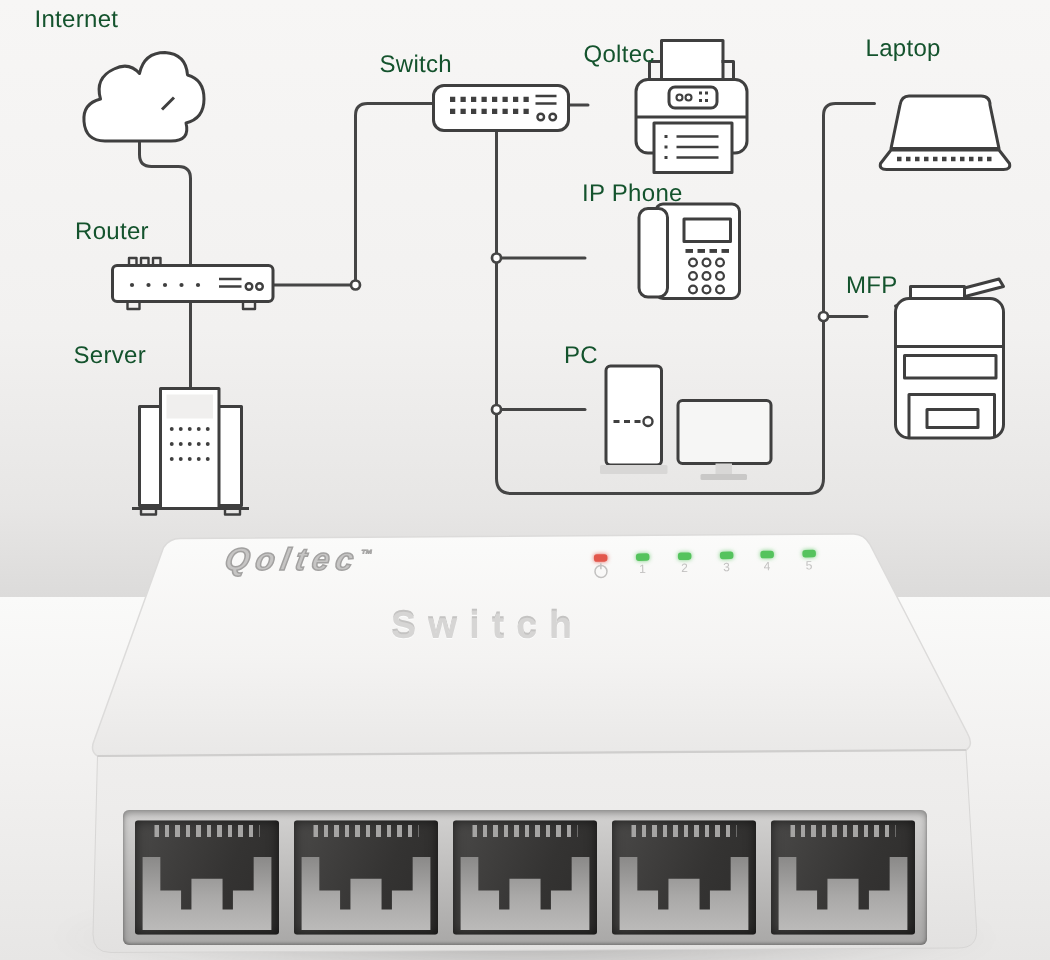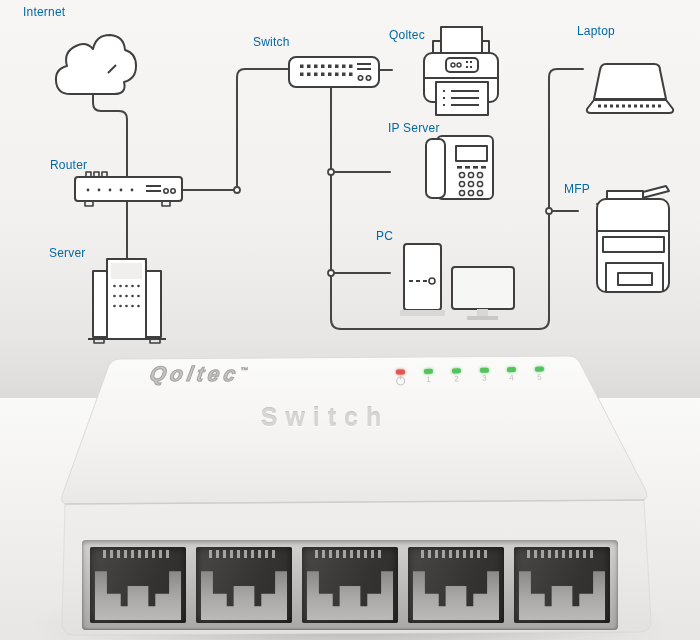--- a/index.html
+++ b/index.html
@@ -3,21 +3,21 @@
 <meta charset="utf-8">
 <style>
   html,body{margin:0;padding:0;background:#fff;}
   .stage{position:relative;width:700px;height:640px;overflow:hidden;
          font-family:"Liberation Sans",sans-serif;}
   .wall{position:absolute;left:0;top:0;width:700px;height:398px;
         background:linear-gradient(180deg,#f7f6f5 0%,#f2f1f0 55%,#e7e6e5 85%,#dcdbda 100%);}
   .floor{position:absolute;left:0;top:398px;width:700px;height:242px;
         background:linear-gradient(180deg,#fafaf9 0%,#f2f1f0 45%,#e7e6e5 100%);}
   .diagram-svg{position:absolute;left:0;top:0;z-index:3;}
-  .nlabel{position:absolute;z-index:4;font-size:12px;color:#0369a1;letter-spacing:.2px;}
+  .nlabel{position:absolute;z-index:4;font-size:16px;color:#14532d;letter-spacing:.2px;}
   .shadow{position:absolute;left:30px;top:596px;width:640px;height:58px;z-index:1;
         background:radial-gradient(ellipse at center,rgba(40,40,40,.30) 0%,rgba(40,40,40,0) 70%);
         filter:blur(7px);}
   .device-svg{position:absolute;left:0;top:0;z-index:2;}
   .logo{position:absolute;left:150px;top:362px;z-index:5;font-size:21px;font-style:italic;
         font-weight:bold;letter-spacing:4px;color:#c6c5c4;-webkit-text-stroke:1px #a2a1a0;
         transform:skewX(-10deg);}
   .logo sup{font-size:8px;-webkit-text-stroke:0.5px #a2a1a0;}
   .emboss{position:absolute;left:225px;top:403px;width:200px;z-index:5;text-align:center;
         font-size:25px;font-weight:600;letter-spacing:8px;color:#d6d5d4;
@@ -215,25 +215,25 @@
       <circle cx="331" cy="172" r="3"></circle>
       <circle cx="331" cy="273" r="3"></circle>
       <circle cx="549" cy="211" r="3"></circle>
     </g>
   </svg>
 
   <div class="nlabel" style="left:23px;top:5px">Internet</div>
   <div class="nlabel" style="left:253px;top:35px">Switch</div>
   <div class="nlabel" style="left:389px;top:28px">Qoltec</div>
   <div class="nlabel" style="left:577px;top:24px">Laptop</div>
-  <div class="nlabel" style="left:50px;top:158px">Router</div>
-  <div class="nlabel" style="left:388px;top:121px">IP Server</div>
+  <div class="nlabel" style="left:50px;top:146px">Router</div>
+  <div class="nlabel" style="left:388px;top:121px">IP Phone</div>
   <div class="nlabel" style="left:376px;top:229px">PC</div>
   <div class="nlabel" style="left:564px;top:182px">MFP</div>
-  <div class="nlabel" style="left:49px;top:246px">Server</div>
+  <div class="nlabel" style="left:49px;top:229px">Server</div>
 
   <div class="shadow"></div>
 
   <svg class="device-svg" width="700" height="640" viewBox="0 0 700 640">
     <defs>
       <linearGradient id="gTop" x1="0" y1="0" x2="0" y2="1">
         <stop offset="0%" stop-color="#fbfbfa"></stop>
         <stop offset="55%" stop-color="#f4f3f2"></stop>
         <stop offset="100%" stop-color="#e9e8e7"></stop>
       </linearGradient>

